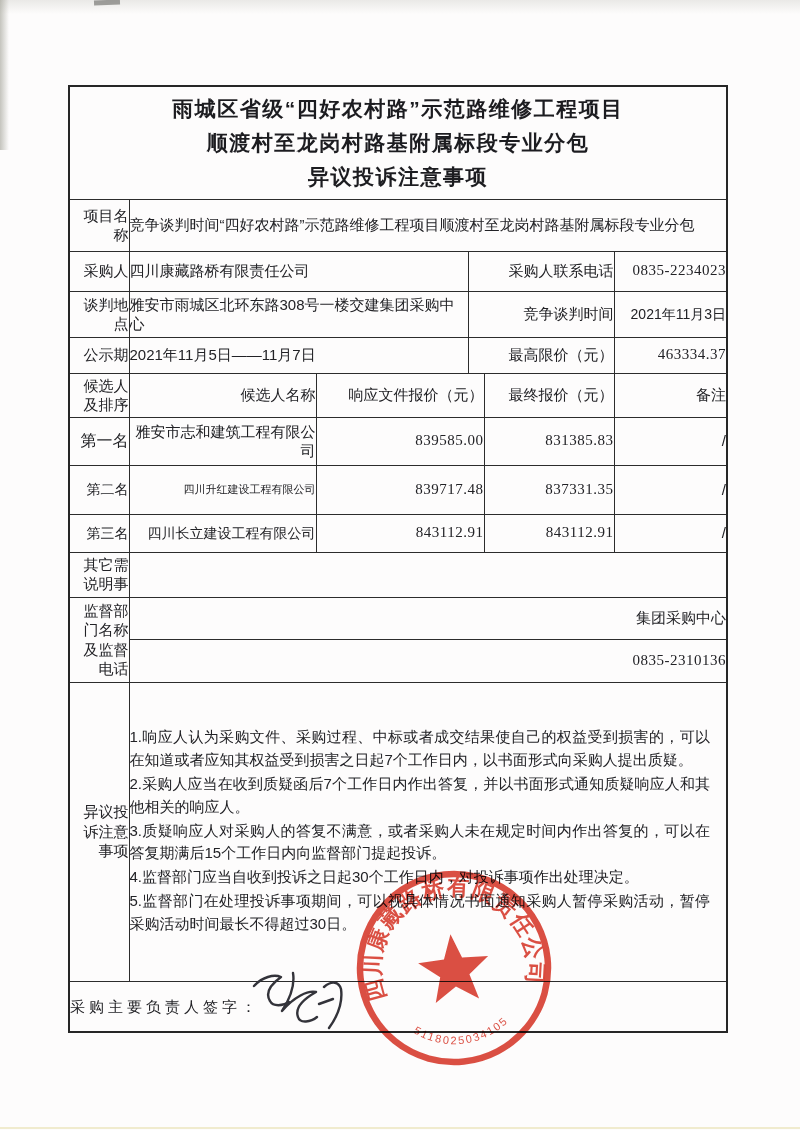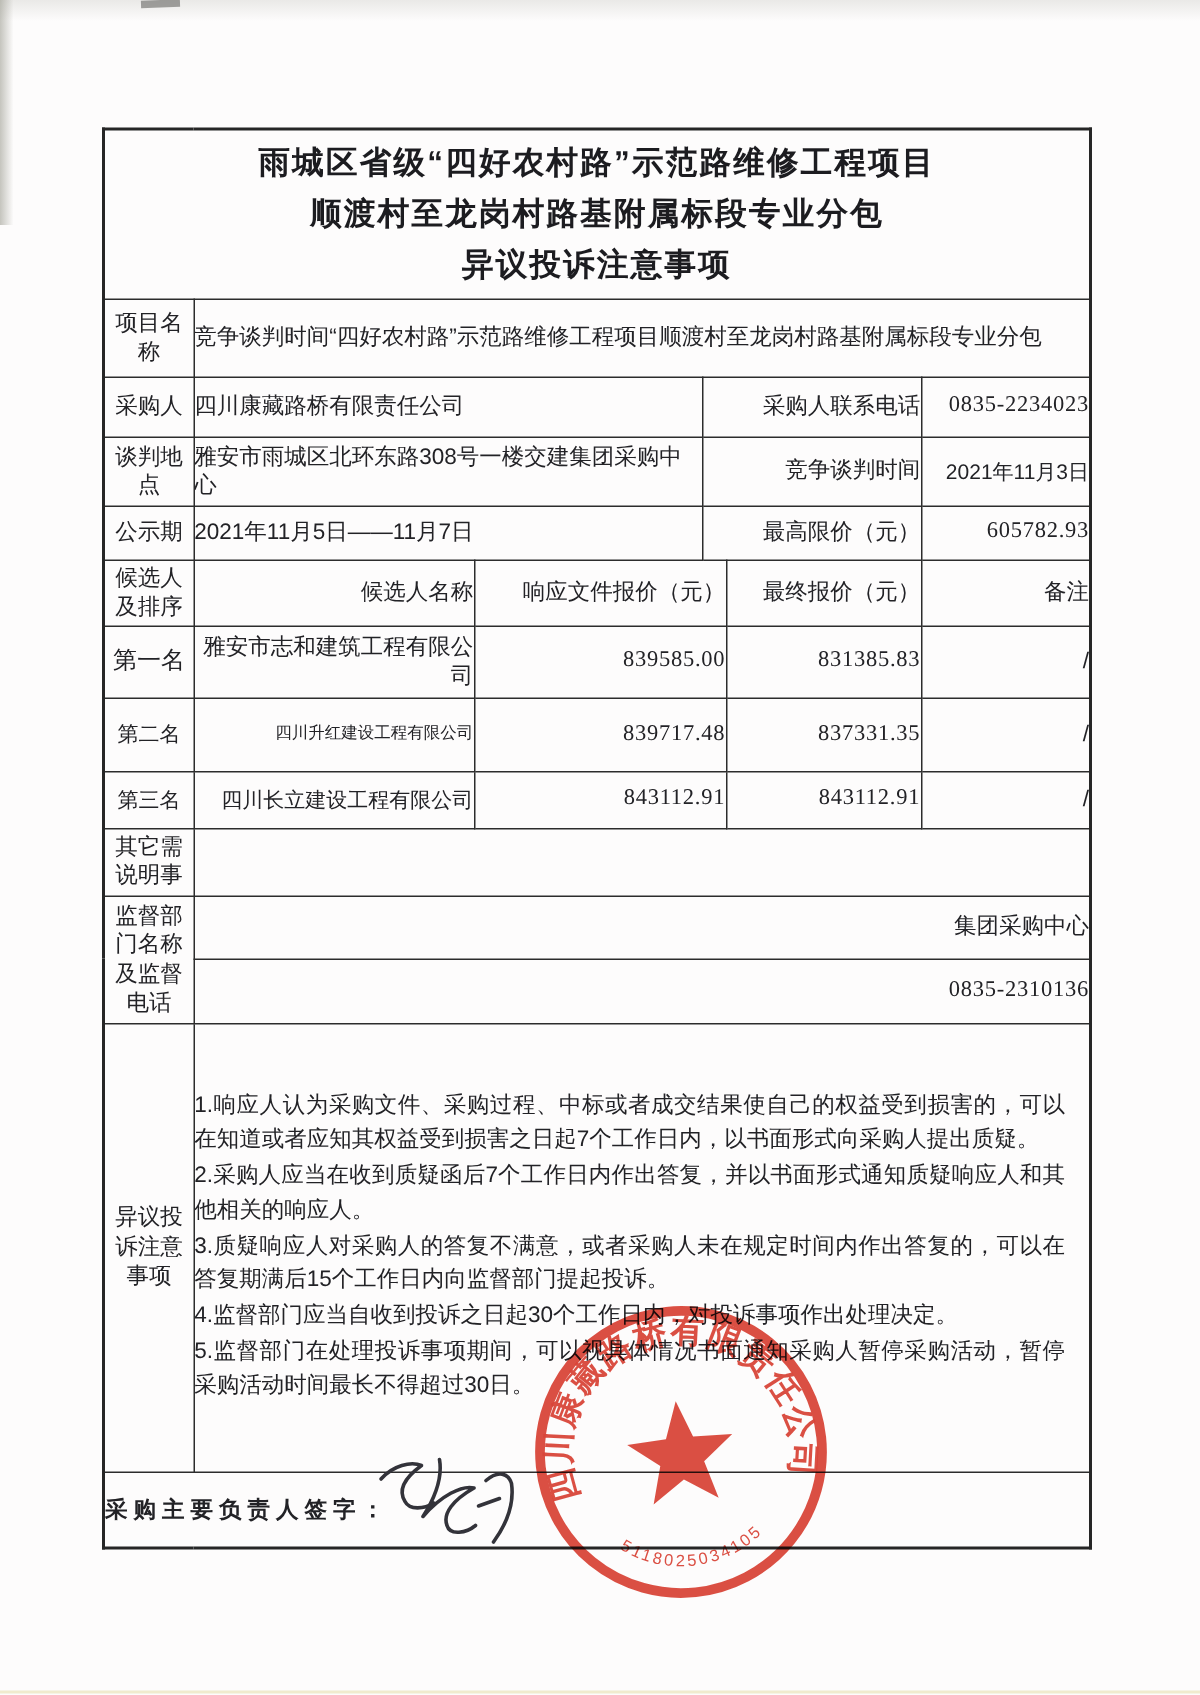--- a/index.html
+++ b/index.html
@@ -28,28 +28,28 @@
   table.doc-table td{
     border:1.6px solid #2c2c2c;
     padding:2px 0;
     vertical-align:middle;
     font-size:15px;line-height:1.3;
     word-break:break-all;
     overflow:hidden;
   }
   .title-cell{text-align:center;vertical-align:middle;}
   .title-line{font-size:21px;font-weight:bold;letter-spacing:1.5px;line-height:1.6;color:#1c1c20;}
-  td.lab{text-align:center;padding:2px 1px;}
+  td.lab{text-align:right;padding:2px 1px;}
   .lab-clip{max-height:40px;overflow:hidden;line-height:1.32;}
   td.left{text-align:left;padding-left:8px;}
   td.center{text-align:right;}
   .num{font-family:"Liberation Serif","DejaVu Serif",serif;font-size:14.5px;letter-spacing:.5px;}
   .num-sm{font-family:"Liberation Serif","DejaVu Serif",serif;font-size:13px;letter-spacing:.5px;}
   .objection-text div{margin:0 16px 1px 0;text-align:justify;line-height:1.52;font-size:15px;}
-  .sig-cell{text-align:left;padding-left:10px;font-size:15.5px;letter-spacing:4px;font-weight:bold;}
+  .sig-cell{text-align:left;padding-left:10px;font-size:15.5px;letter-spacing:4px;}
 
   
   .h113{height:113px}.h52{height:52px}.h40{height:40px}.h46{height:46px}
   .h36{height:36px}.h44{height:44px}.h48{height:48px}.h49{height:49px}
   .h38{height:38px}.h41{height:41px}.h42{height:42px}.h43{height:43px}
   .h299{height:299px}.h51{height:51px}
 
   
   .signature{position:absolute;left:236px;top:962px;width:130px;height:80px;pointer-events:none;}
   .seal{position:absolute;left:348px;top:862px;width:212px;height:212px;
@@ -98,21 +98,21 @@
     <td class="lab">谈判地点</td>
     <td colspan="2" class="left">雅安市雨城区北环东路308号一楼交建集团采购中心</td>
     <td colspan="2" class="center">竞争谈判时间</td>
     <td class="center" style="font-size:14px">2021年11月3日</td>
   </tr>
 
   <tr class="h36">
     <td class="lab">公示期</td>
     <td colspan="2" class="left">2021年11月5日——11月7日</td>
     <td colspan="2" class="center">最高限价（元）</td>
-    <td class="center num-sm">605782.93</td>
+    <td class="center num-sm">463334.37</td>
   </tr>
 
   <tr class="h44">
     <td class="lab">候选人及排序</td>
     <td class="center">候选人名称</td>
     <td colspan="2" class="center">响应文件报价（元）</td>
     <td class="center">最终报价（元）</td>
     <td class="center">备注</td>
   </tr>
 

